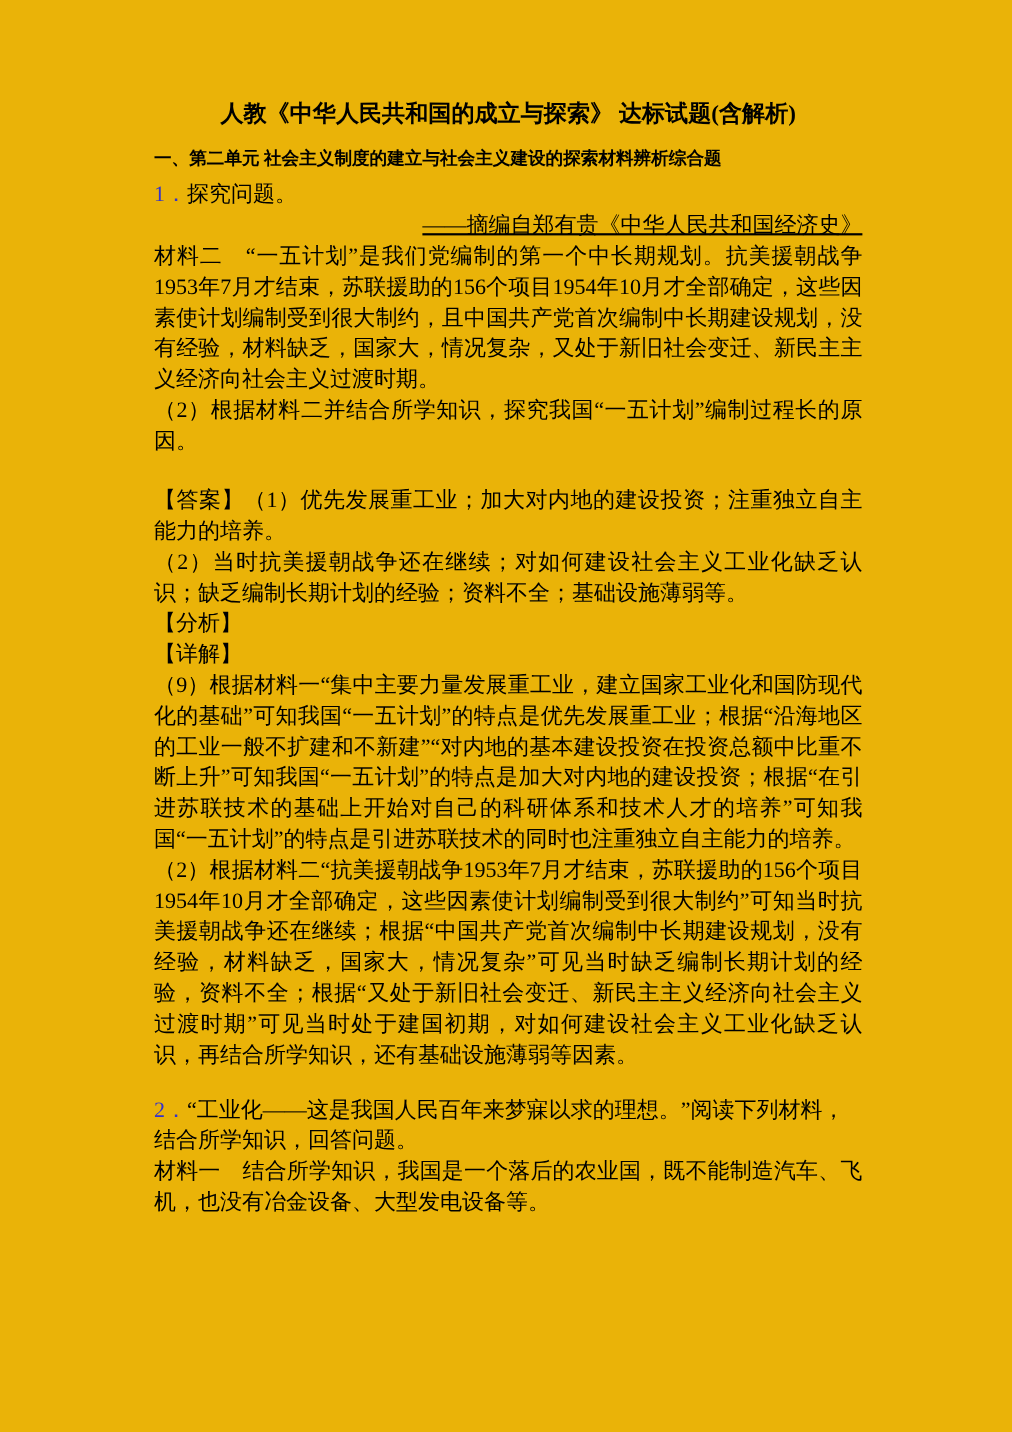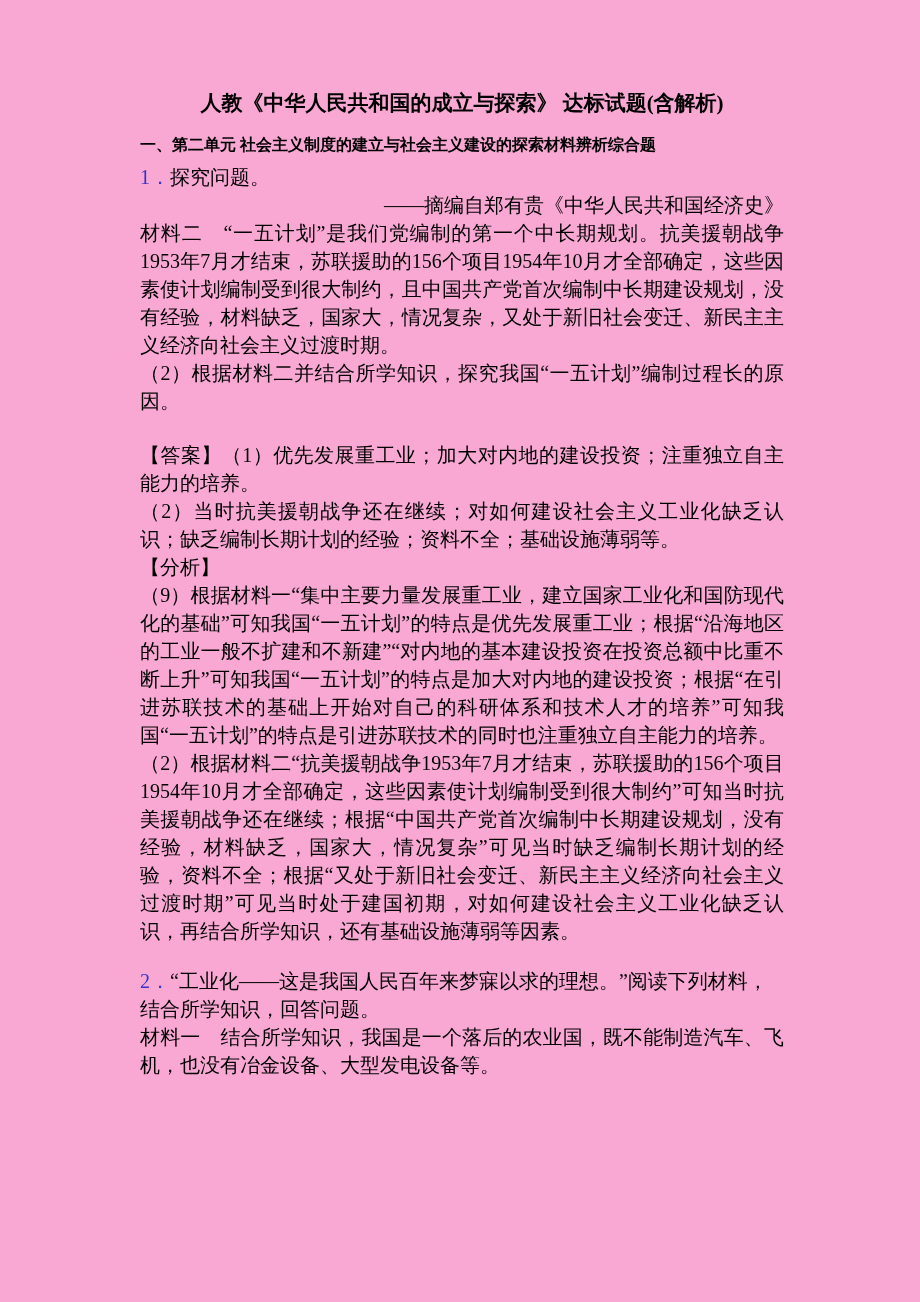--- a/index.html
+++ b/index.html
@@ -7,21 +7,21 @@
   body {
     width: 920px;
     height: 1302px;
     font-family: "Liberation Serif", "DejaVu Serif", serif;
     color: #000000;
     overflow: hidden;
   }
   .page {
     width: 920px;
     height: 1302px;
-    background: #f9a8d4;
+    background: #eab308;
     padding: 88px 136px 40px 140px;
     overflow: hidden;
   }
   .doc-title {
     font-size: 21px;
     font-weight: bold;
     text-align: center;
     line-height: 30px;
     margin-bottom: 14px;
     white-space: nowrap;
@@ -37,20 +37,21 @@
     line-height: 28px;
     text-align: justify;
   }
   .q-line { text-align: left; }
   .q-num {
     color: #3333cc;
     cursor: pointer;
   }
   .attribution {
     text-align: right;
+    text-decoration: underline;
   }
   .answer-block { margin-top: 26px; }
   .q2-block { margin-top: 22px; }
 </style>
 </head>
 <body>
 
 <div class="page">
 
   <h1 class="doc-title">人教《中华人民共和国的成立与探索》 达标试题(含解析)</h1>
@@ -67,20 +68,21 @@
 
   <p class="para">（2）根据材料二并结合所学知识，探究我国“一五计划”编制过程长的原因。</p>
 
   <p class="para answer-block">【答案】（1）优先发展重工业；加大对内地的建设投资；注重独立自主能力的培养。</p>
 
   <p class="para">（2）当时抗美援朝战争还在继续；对如何建设社会主义工业化缺乏认识；缺乏编制长期计划的经验；资料不全；基础设施薄弱等。</p>
 
 
   <p class="para">【分析】</p>
 
+  <p class="para">【详解】</p>
 
   <p class="para">（9）根据材料一“集中主要力量发展重工业，建立国家工业化和国防现代化的基础”可知我国“一五计划”的特点是优先发展重工业；根据“沿海地区的工业一般不扩建和不新建”“对内地的基本建设投资在投资总额中比重不断上升”可知我国“一五计划”的特点是加大对内地的建设投资；根据“在引进苏联技术的基础上开始对自己的科研体系和技术人才的培养”可知我国“一五计划”的特点是引进苏联技术的同时也注重独立自主能力的培养。</p>
 
   <p class="para">（2）根据材料二“抗美援朝战争1953年7月才结束，苏联援助的156个项目1954年10月才全部确定，这些因素使计划编制受到很大制约”可知当时抗美援朝战争还在继续；根据“中国共产党首次编制中长期建设规划，没有经验，材料缺乏，国家大，情况复杂”可见当时缺乏编制长期计划的经验，资料不全；根据“又处于新旧社会变迁、新民主主义经济向社会主义过渡时期”可见当时处于建国初期，对如何建设社会主义工业化缺乏认识，再结合所学知识，还有基础设施薄弱等因素。</p>
 
   <p class="para q-line q2-block"><span class="q-num">2．</span><span>“工业化——这是我国人民百年来梦寐以求的理想。”阅读下列材料，结合所学知识，回答问题。</span></p>
 
   <p class="para">材料一　结合所学知识，我国是一个落后的农业国，既不能制造汽车、飞机，也没有冶金设备、大型发电设备等。</p>
 
 </div>

